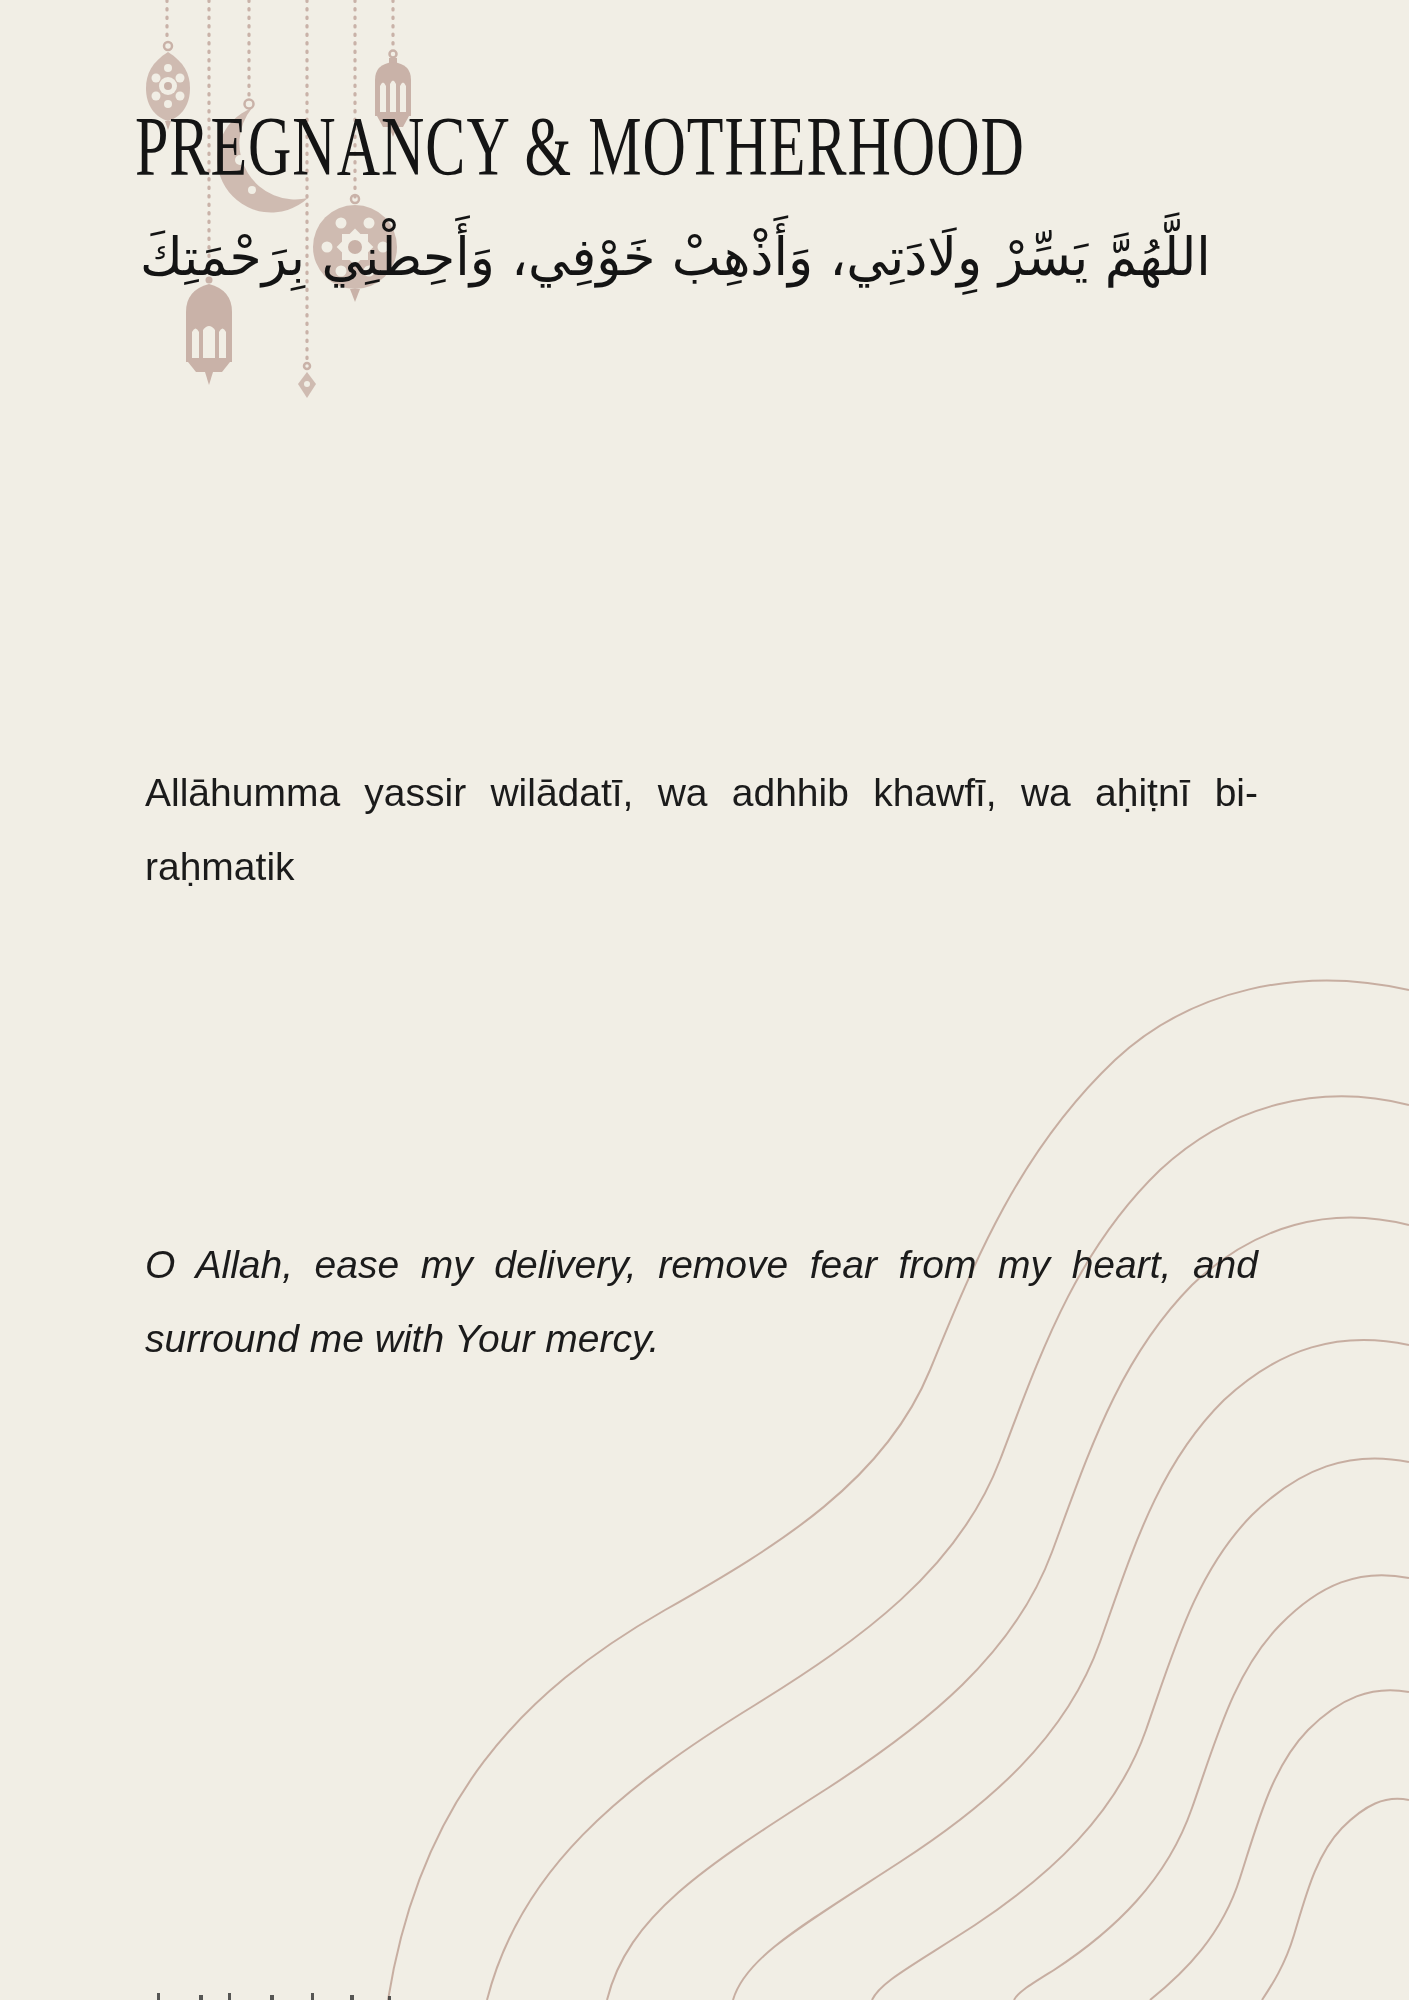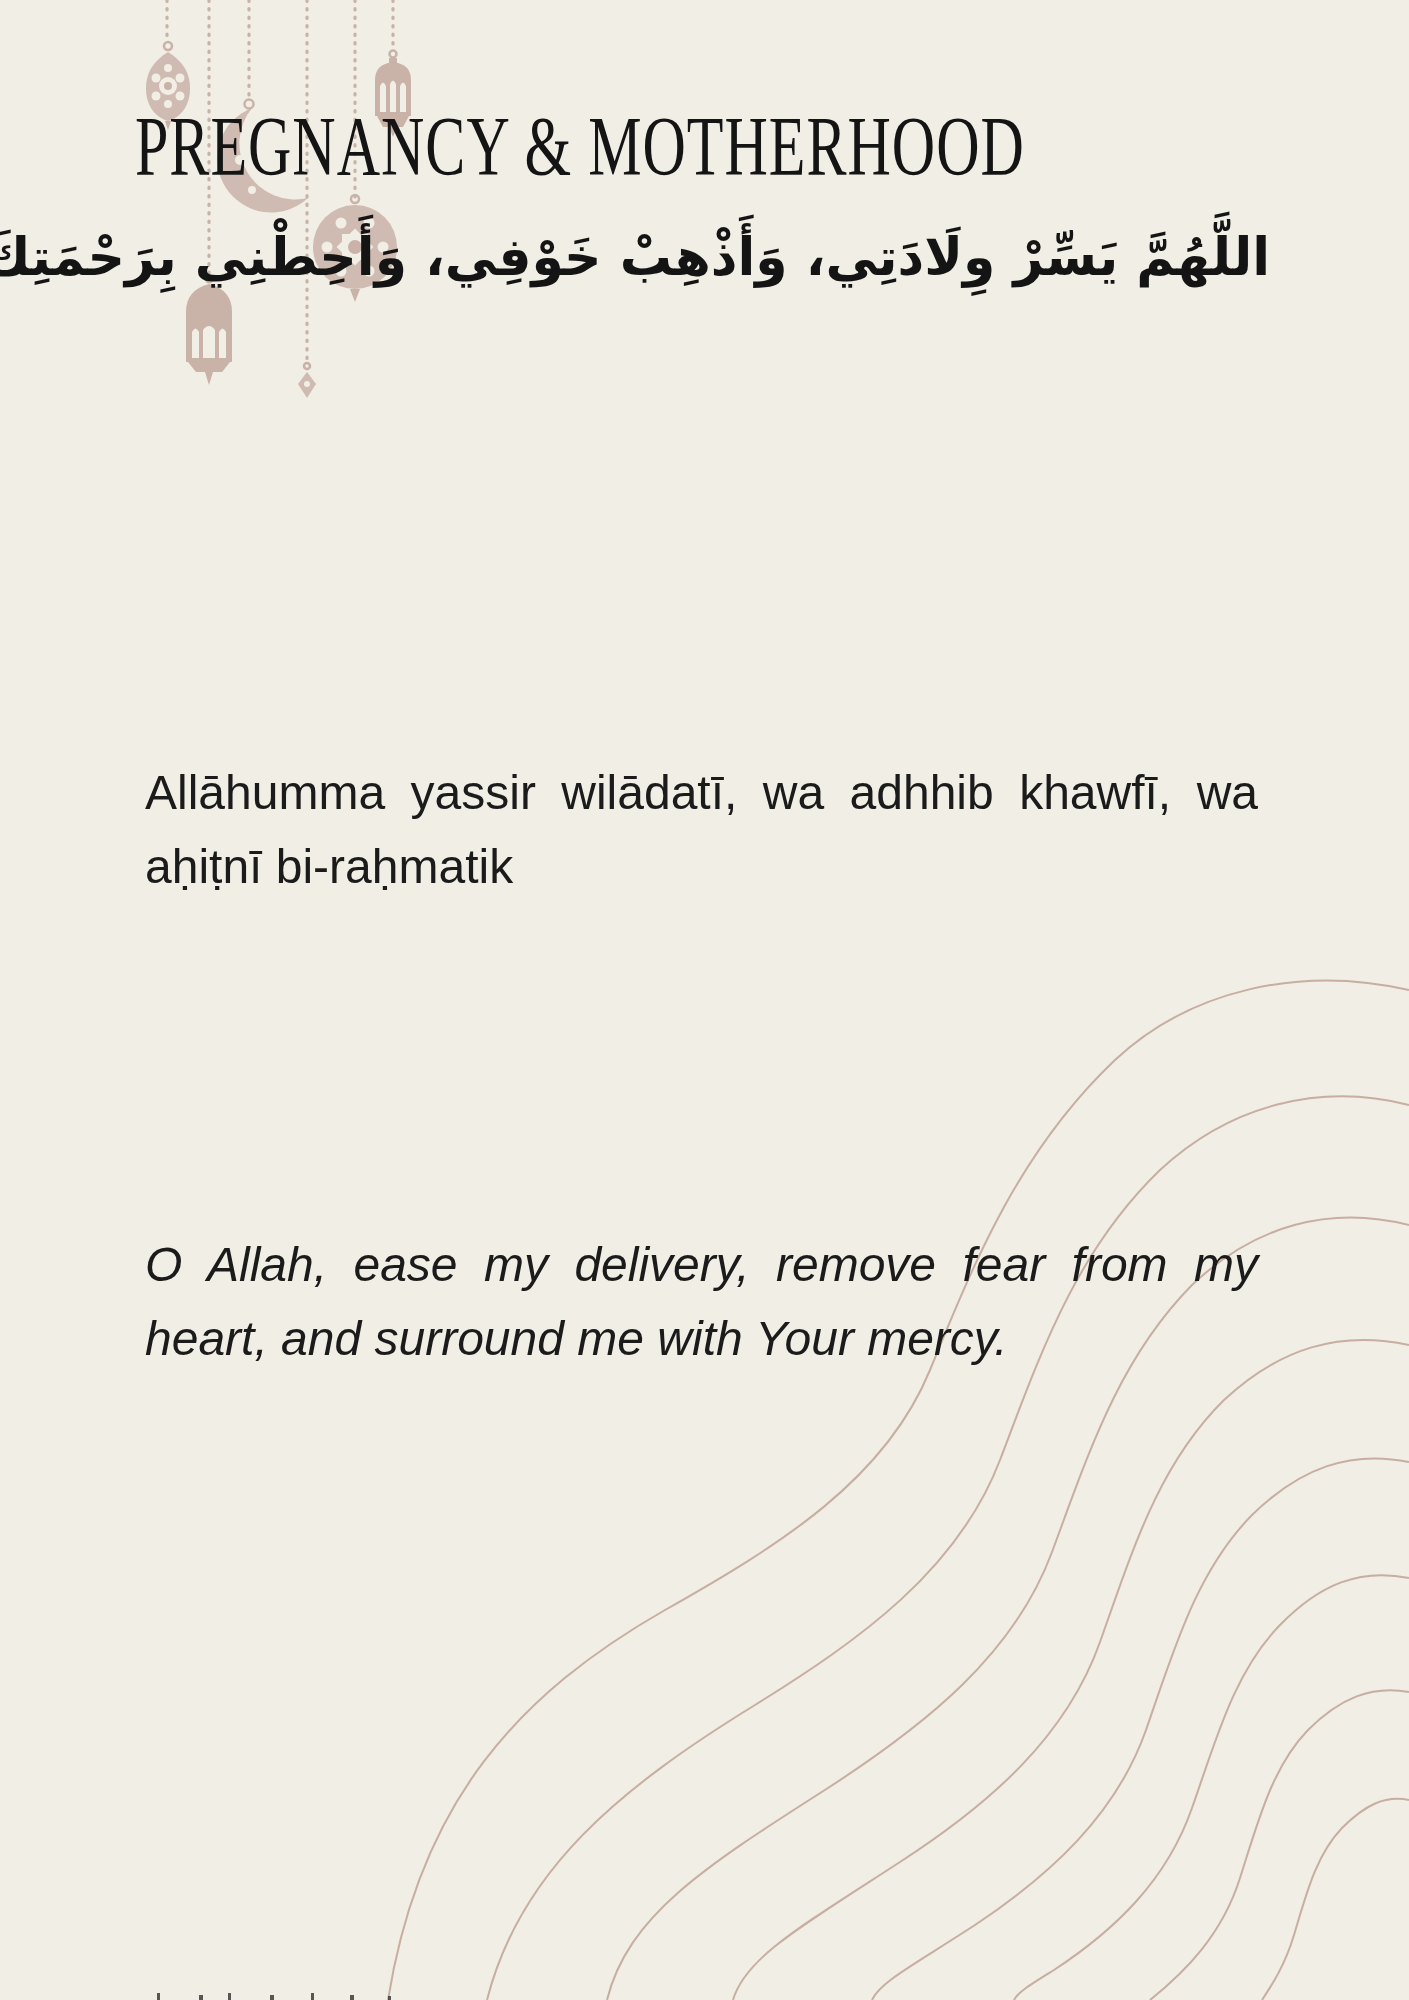--- a/index.html
+++ b/index.html
@@ -33,28 +33,28 @@
 
   .page-title{
     position:absolute;left:135px;top:98px;z-index:3;
     font-family:"Liberation Serif","DejaVu Serif",serif;
     font-size:60px;font-weight:400;letter-spacing:1px;
     color:#141414;white-space:nowrap;
     transform:scaleY(1.42);transform-origin:left top;
   }
   .arabic-line{
     position:absolute;left:140px;right:139px;top:200px;z-index:3;
-    direction:rtl;text-align:center;
+    direction:rtl;text-align:left;
     font-family:"DejaVu Sans",sans-serif;
-    font-weight:bold;font-size:52px;line-height:115px;
+    font-weight:normal;font-size:52px;line-height:115px;
     color:#141414;white-space:nowrap;
   }
   .latin-block{
     position:absolute;left:145px;width:1113px;z-index:3;
-    font-size:48px;line-height:74px;
+    font-size:39px;line-height:74px;
     text-align:justify;text-align-last:left;
     color:var(--text);
   }
   .transliteration{top:756px;}
   .translation{top:1228px;font-style:italic;}
 </style>
 </head>
 <body>
 
 <svg class="decor-layer" viewBox="0 0 1409 2000" xmlns="http://www.w3.org/2000/svg">

